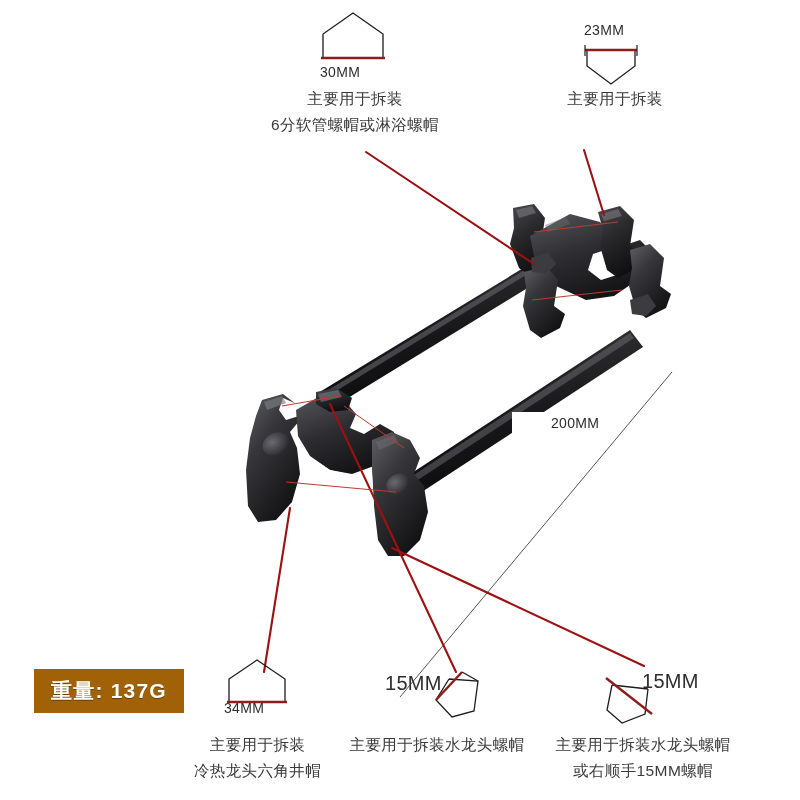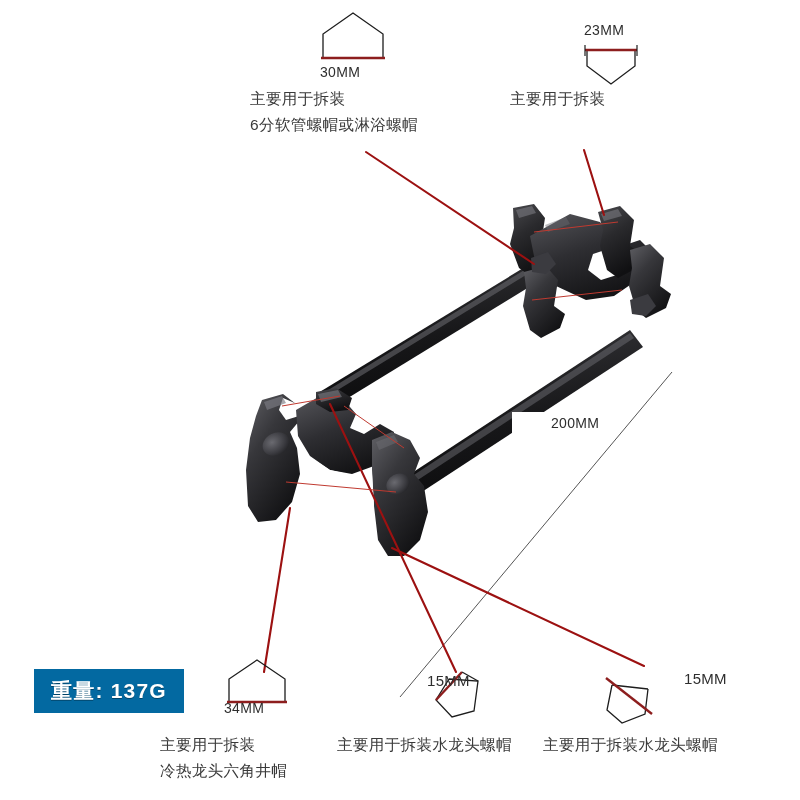--- a/index.html
+++ b/index.html
@@ -13,37 +13,37 @@
   #stage{position:absolute;left:0;top:0;width:800px;height:800px;}
   .layer{position:absolute;left:0;top:0;width:800px;height:800px;}
   svg.layer{pointer-events:none;}
 
   .cap-text{
     position:absolute;
     color:#3a3a3a;
     font-size:15.5px;
     line-height:26px;
     white-space:nowrap;
-    text-align:left;
+    text-align:center;
     letter-spacing:.4px;
   }
   .dim-label{
     position:absolute;
     color:#2e2e2e;
     font-size:14px;
     white-space:nowrap;
     letter-spacing:.3px;
   }
-  .dim-label.small{font-size:15px;margin-left:42px;}
+  .dim-label.small{font-size:20px;}
 
   #weight-badge{
     position:absolute;
     left:34px;top:669px;
     width:150px;height:44px;
-    background:#0369a1;
+    background:#a16207;
     display:flex;align-items:center;justify-content:center;
   }
   #weight-badge .wb-text{
     color:#ffffff;
     font-size:21px;
     font-weight:bold;
     letter-spacing:1.2px;
     text-shadow:0 1px 0 rgba(0,0,0,.35);
     white-space:nowrap;
   }
@@ -231,19 +231,20 @@
     <div>主要用于拆装</div>
     <div>冷热龙头六角井帽</div>
   </div>
 
   <div class="cap-text" style="left:337px;top:732px;width:200px;">
     <div>主要用于拆装水龙头螺帽</div>
   </div>
 
   <div class="cap-text" style="left:543px;top:732px;width:200px;">
     <div>主要用于拆装水龙头螺帽</div>
+    <div>或右顺手15MM螺帽</div>
   </div>
 
   <div id="weight-badge">
     <span class="wb-text">重量: 137G</span>
   </div>
 
 </div>
 
 </body></html>

